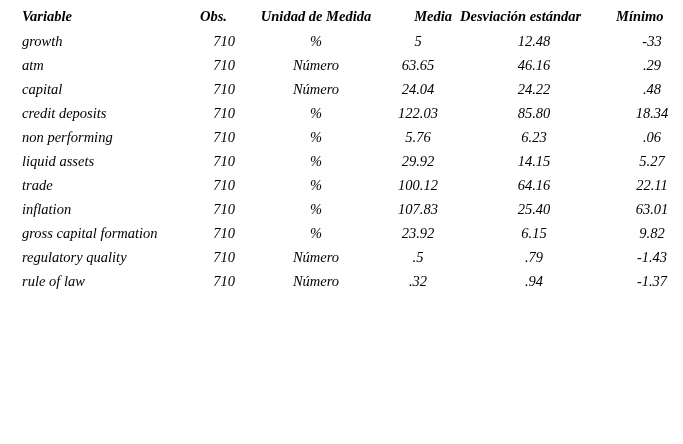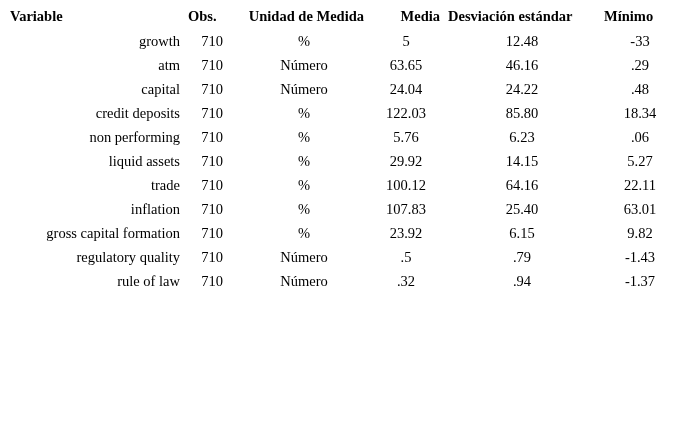--- a/index.html
+++ b/index.html
@@ -8,21 +8,22 @@
     background: #ffffff;
   }
   body {
     width: 683px;
     height: 444px;
     font-family: "Liberation Serif", serif;
     color: #000000;
     overflow: hidden;
   }
   #stats-table-wrap {
-    padding: 6px 10px 0 6px;
+    padding: 6px 10px 0 18px;
+    font-style: italic;
   }
   table.stats {
     border-collapse: collapse;
     width: 665px;
     table-layout: fixed;
     font-size: 14.5px;
   }
   table.stats thead th {
     font-weight: bold;
     padding: 2px 4px 4px 4px;
@@ -36,25 +37,25 @@
   }
   
   .col-var   { width: 170px; text-align: left; }
   .col-obs   { width: 48px;  text-align: center; }
   .col-unit  { width: 120px; text-align: center; }
   .col-media { width: 68px;  text-align: center; }
   .col-desv  { width: 148px; text-align: center; }
   .col-min   { width: 72px;  text-align: center; }
   .col-max   { width: 76px;  text-align: center; }
 
-  tbody td.col-var { text-align: right; }
+  tbody td.col-var { text-align: left; }
 
   thead th.col-var  { text-align: left; }
   thead th.col-obs  { text-align: left; }
-  thead th.col-unit { text-align: right; }
+  thead th.col-unit { text-align: center; }
   thead th.col-media{ text-align: right; }
   thead th.col-desv { text-align: left; }
   thead th.col-min  { text-align: left; }
   thead th.col-max  { text-align: left; }
 </style>
 </head>
 <body>
 
 <div id="stats-table-wrap">
   <table class="stats">

